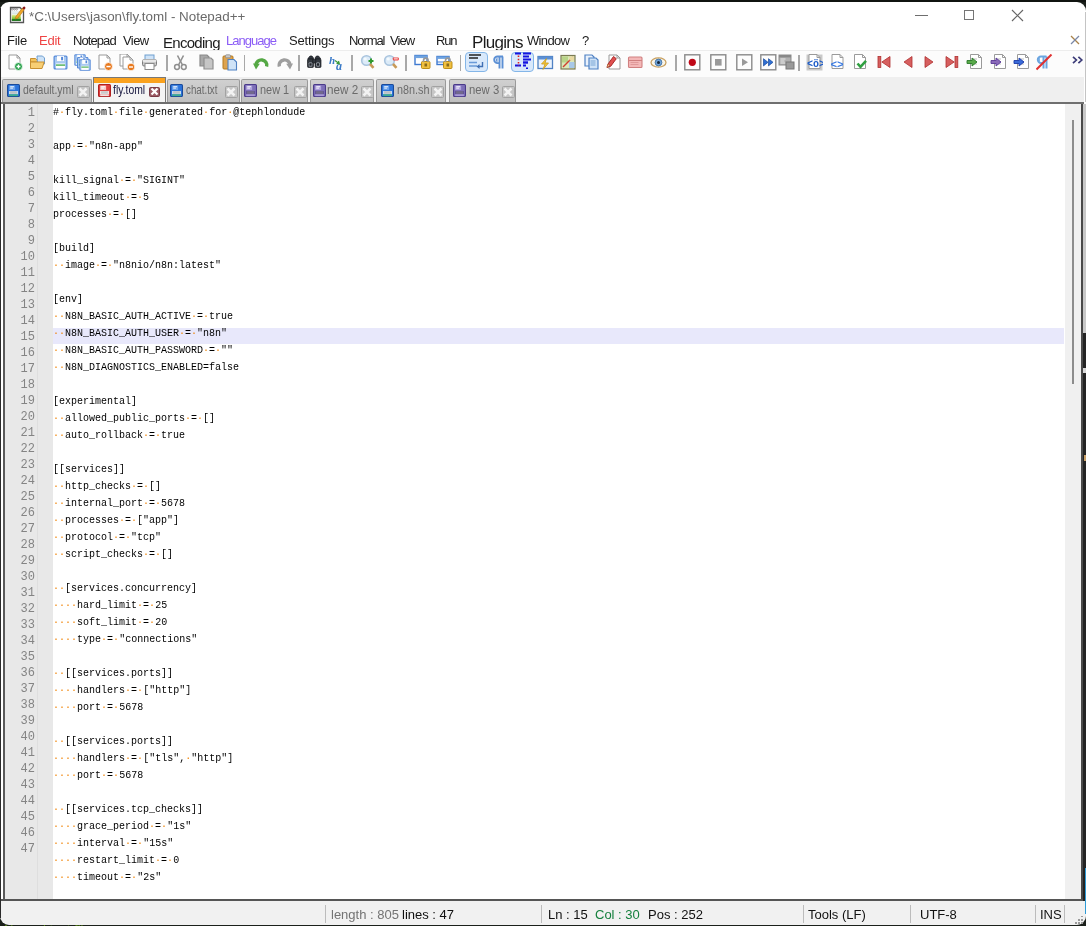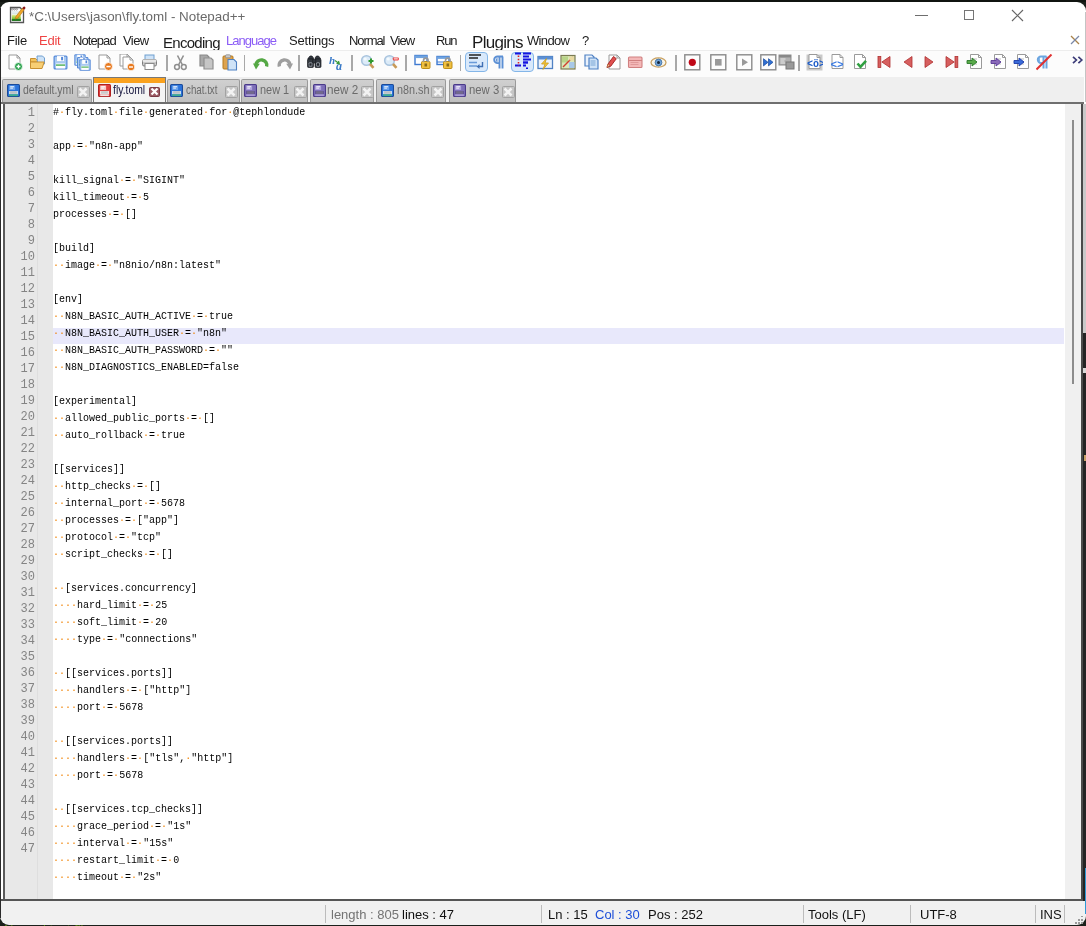--- a/index.html
+++ b/index.html
@@ -559,21 +559,21 @@
 <div style="position:absolute;left:1064.5px;top:104px;width:16.5px;height:795px;background:#f0f0f0"></div>
 <div style="position:absolute;left:1072px;top:120px;width:2.2px;height:264px;background:#8c8c8c"></div>
 
 <div style="position:absolute;left:0;top:899px;width:1084px;height:2.2px;background:#555"></div>
 <div style="position:absolute;left:0;top:917px;width:1086px;height:9px;background:#1b201b;z-index:10"></div>
 <div style="position:absolute;left:0;top:901.2px;width:1086px;height:23.5px;background:#f1f1f1;border-radius:0 0 9px 9px;z-index:11"></div>
 <span style="position:absolute;left:4px;top:922px;font-size:13px;color:#4d7c0f;z-index:12">Normal text file</span>
 <span style="position:absolute;left:331px;top:906.5px;font-size:13px;color:#737373;z-index:12">length : 805</span>
 <span style="position:absolute;left:402px;top:906.5px;font-size:13px;color:#111;z-index:12">lines : 47</span>
 <span style="position:absolute;left:548px;top:906.5px;font-size:13px;color:#111;z-index:12">Ln : 15</span>
-<span style="position:absolute;left:595px;top:906.5px;font-size:13px;color:#1d4ed8;z-index:12">Col : 30</span>
+<span style="position:absolute;left:595px;top:906.5px;font-size:13px;color:#15803d;z-index:12">Col : 30</span>
 <span style="position:absolute;left:648px;top:906.5px;font-size:13px;color:#111;z-index:12">Pos : 252</span>
 <span style="position:absolute;left:808px;top:906.5px;font-size:13px;color:#111;z-index:12">Tools (LF)</span>
 <span style="position:absolute;left:920px;top:906.5px;font-size:13px;color:#111;z-index:12">UTF-8</span>
 <span style="position:absolute;left:1040px;top:906.5px;font-size:13px;color:#111;z-index:12">INS</span>
 <div style="position:absolute;left:325px;top:905px;width:1px;height:18px;background:#bcbcbc;z-index:12"></div>
 <div style="position:absolute;left:541px;top:905px;width:1px;height:18px;background:#bcbcbc;z-index:12"></div>
 <div style="position:absolute;left:803px;top:905px;width:1px;height:18px;background:#bcbcbc;z-index:12"></div>
 <div style="position:absolute;left:910px;top:905px;width:1px;height:18px;background:#bcbcbc;z-index:12"></div>
 <div style="position:absolute;left:1035px;top:905px;width:1px;height:18px;background:#bcbcbc;z-index:12"></div>
 <div style="position:absolute;left:1064px;top:905px;width:1px;height:18px;background:#bcbcbc;z-index:12"></div>

